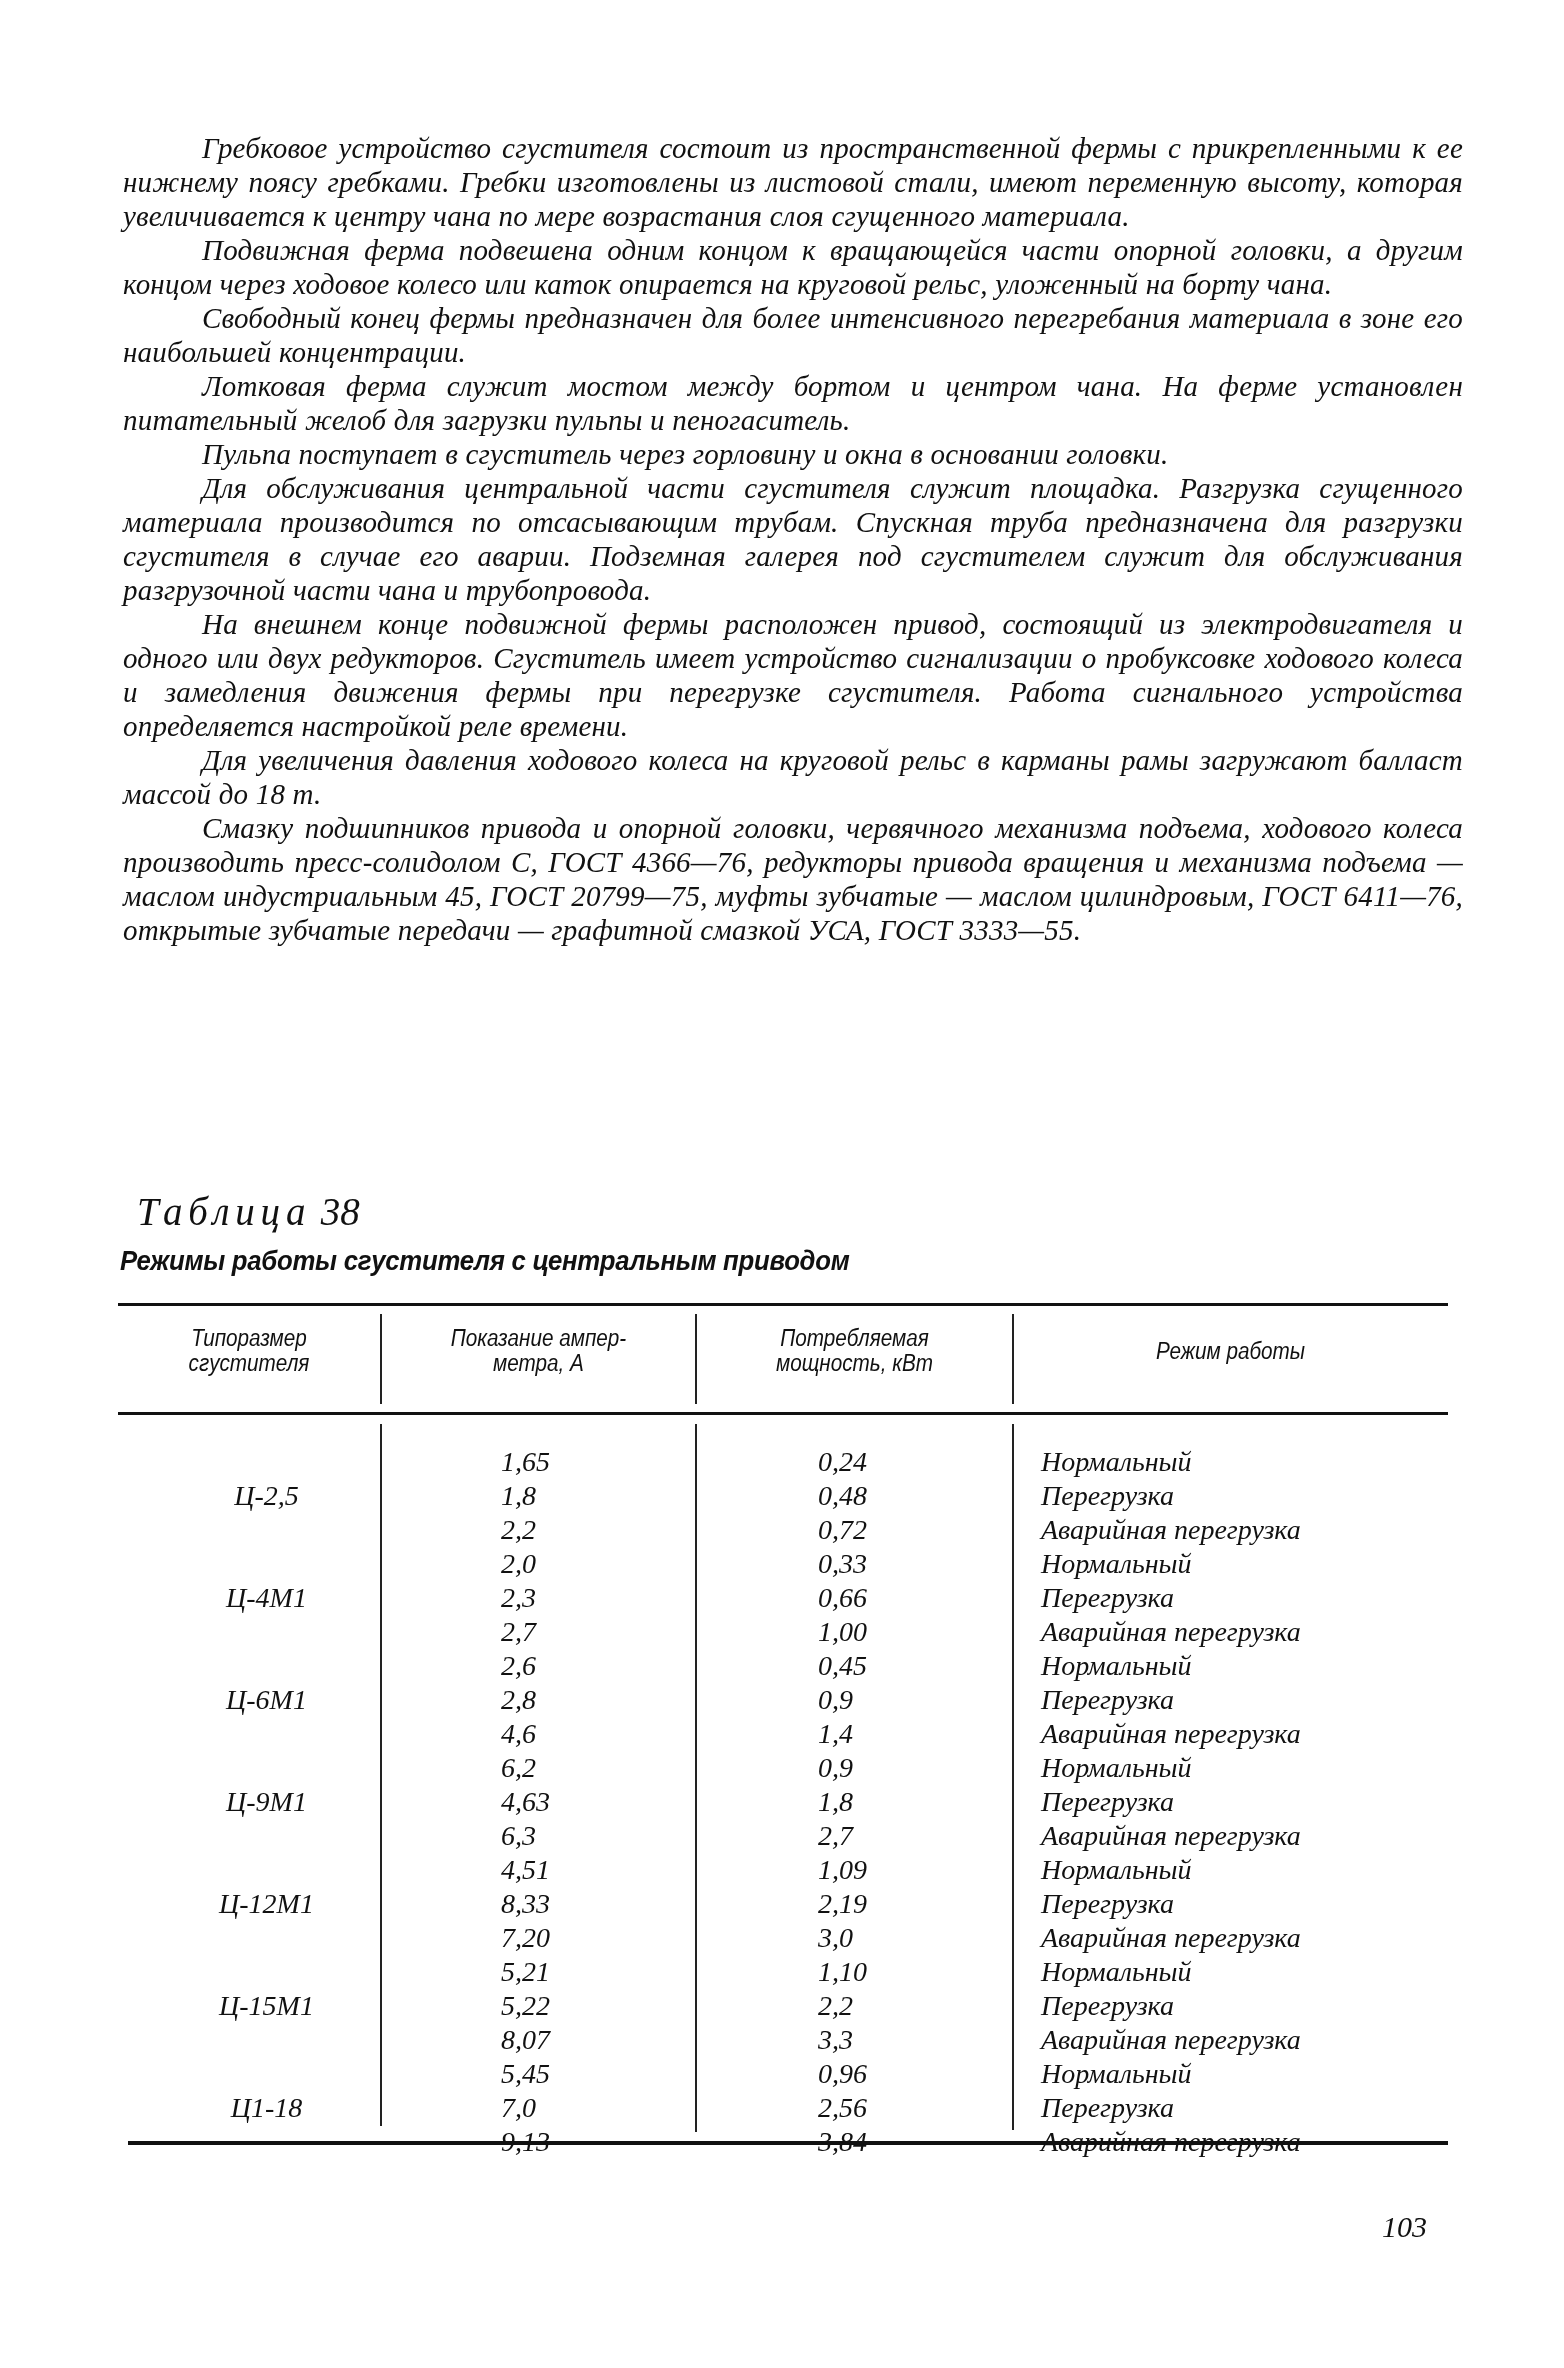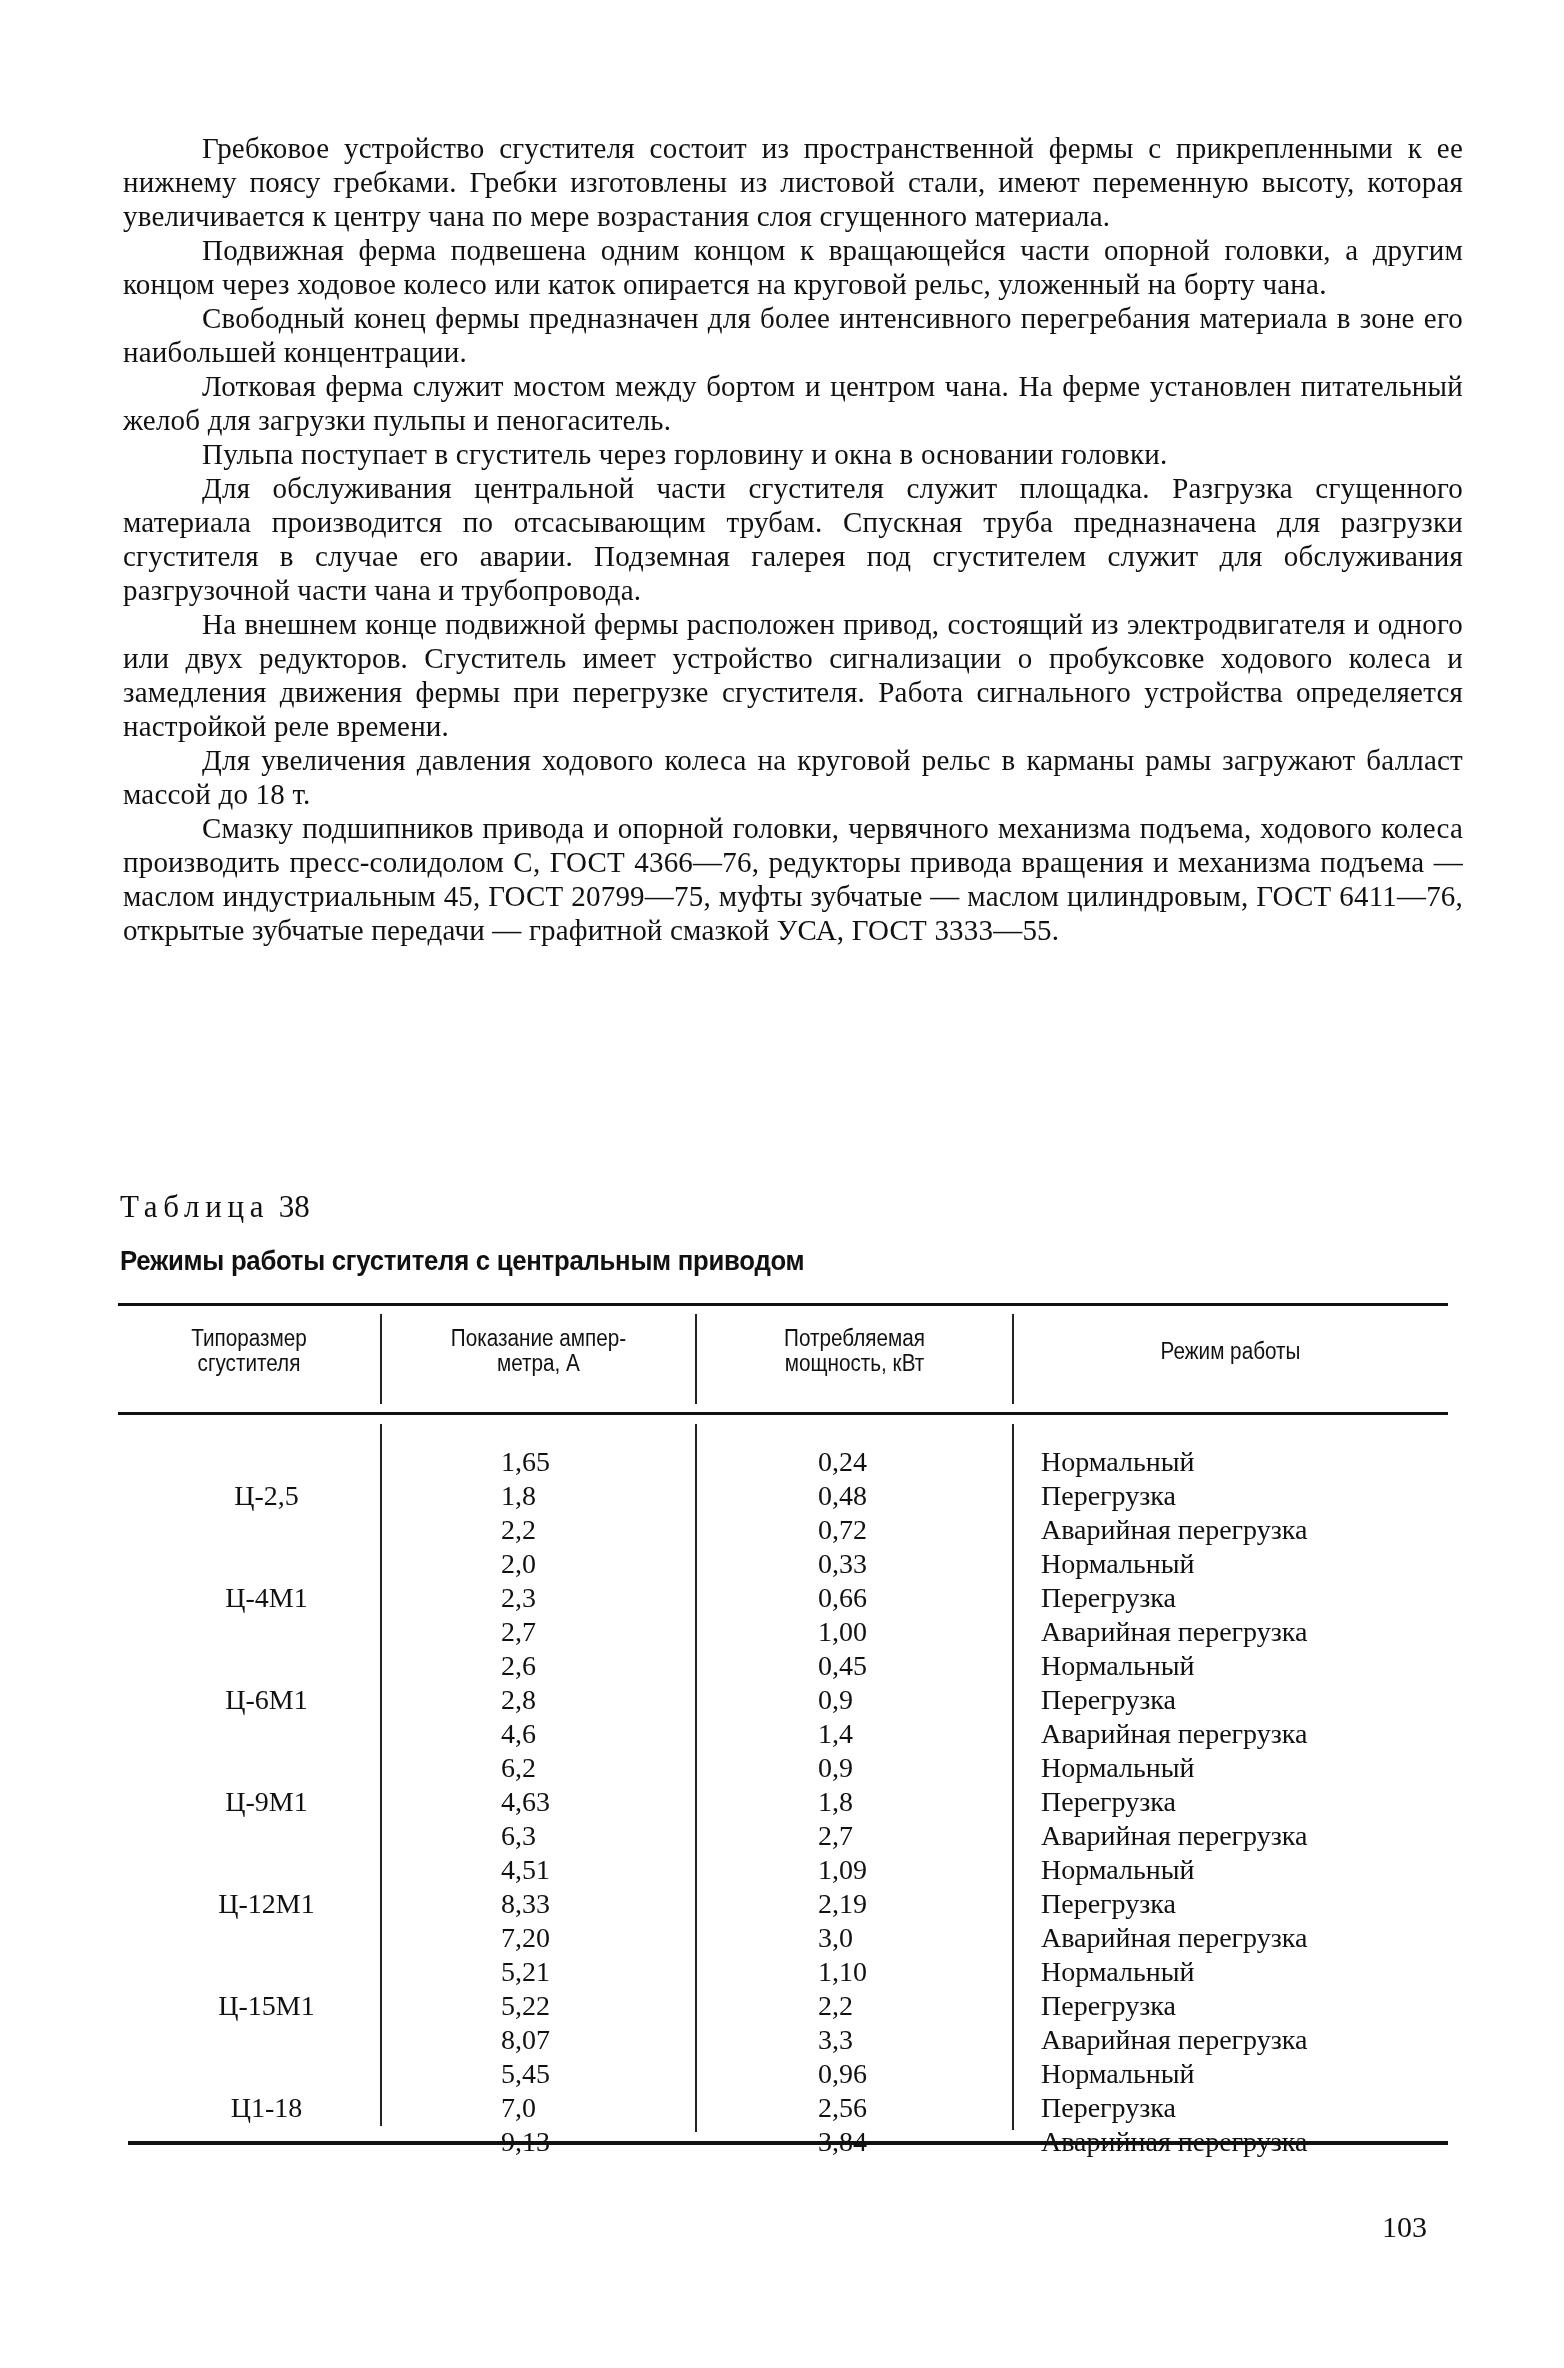--- a/index.html
+++ b/index.html
@@ -1,20 +1,20 @@
 <!DOCTYPE html>
 <html style="font-size:15px"><head>
 <meta charset="utf-8">
 <style>
   html, body { margin: 0; padding: 0; background: #ffffff; }
   body { width: 1564px; height: 2369px; position: relative; overflow: hidden; color: #111; }
-  .page { position: absolute; left: 0; top: 0; width: 1264px; height: 2369px; font-family: "Liberation Serif", "DejaVu Serif", serif; }
+  .page { position: absolute; left: 0; top: 0; width: 1264px; height: 2369px; font-family: "Liberation Serif", "DejaVu Serif", serif; font-style: italic; }
   .text-block { position: absolute; left: 123px; top: 131px; width: 1340px; }
   .para { font-size: 29px; line-height: 34px; text-align: justify; text-indent: 79px; margin: 0; letter-spacing: 0.2px; }
-  .table-caption { position: absolute; left: 120px; top: 1189px; font-size: 31px; letter-spacing: 5.7px; }
+  .table-caption { position: absolute; left: 137px; top: 1189px; font-size: 39px; letter-spacing: 5.7px; }
   .table-caption .num { letter-spacing: 0; margin-left: 9.5px; }
   .table-title { position: absolute; left: 120px; top: 1245px; font-size: 28px; font-weight: bold; font-family: "Liberation Sans", sans-serif; letter-spacing: -0.3px; transform: scaleX(0.92); transform-origin: left; }
   .data-table { position: absolute; left: 118px; top: 1303px; width: 1330px; }
   .rule-top { position: absolute; left: 0; top: 0; width: 1330px; height: 2.8px; background: #111; }
   .rule-mid { position: absolute; left: 0; top: 109px; width: 1330px; height: 2.8px; background: #111; }
   .rule-bottom { position: absolute; left: 9.5px; top: 838px; width: 1320px; height: 3.8px; background: #111; }
   .vline { position: absolute; width: 1.9px; background: #222; }
   .th { position: absolute; top: 23px; font-size: 23px; line-height: 24.6px; text-align: center; font-family: "Liberation Sans", sans-serif; transform: scaleX(0.9); }
   .th-mode { top: 36px; }
   .col-model, .col-amp, .col-power, .col-mode { position: absolute; top: 142px; font-size: 28px; line-height: 34px; }

